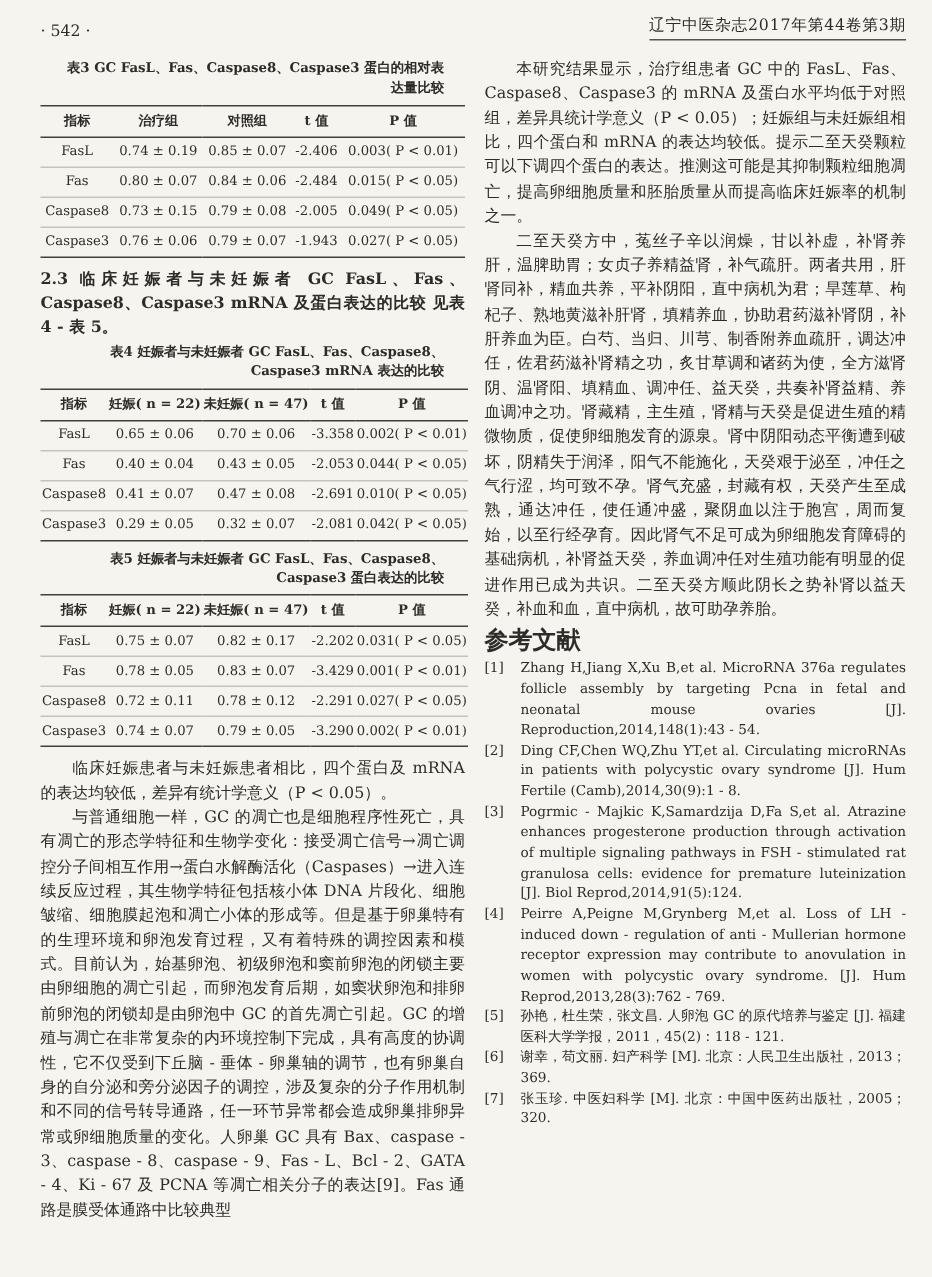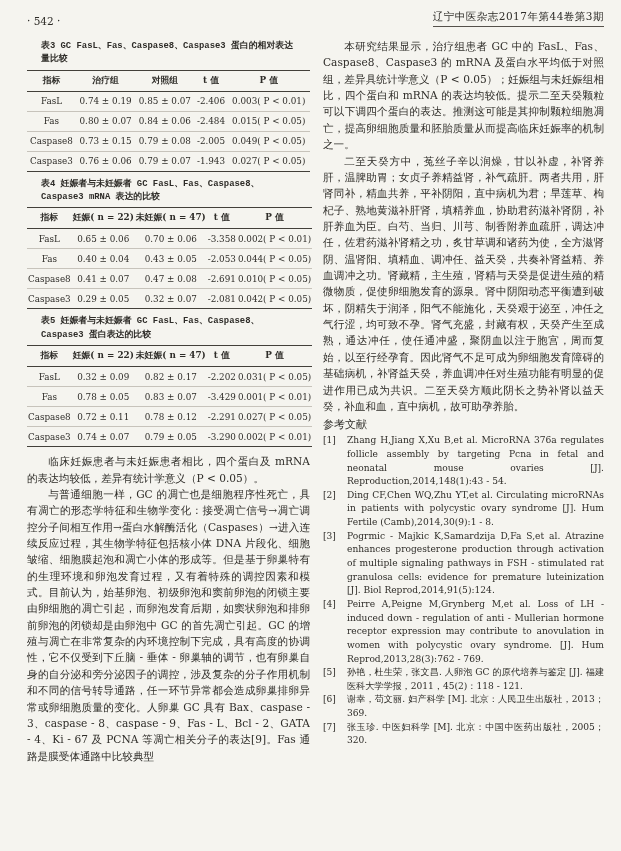--- a/index.html
+++ b/index.html
@@ -27,41 +27,41 @@
   .body-para {
     font-size:10.6px; line-height:1.545;
     text-align:justify; margin:0;
   }
   .indent { text-indent:2em; }
   .bold { font-weight:bold; }
   .sec-heading { font-weight:bold; font-size:10.8px; margin:3px 0 2px 0; }
 
   .tbl-block { margin:0 0 6px 0; }
   .tbl-title {
-    text-align:left; font-weight:bold; font-size:8.9px;
-    line-height:1.5; margin:2px 14px 3px 14px;font-family:Liberation Mono, monospace;
+    text-align:right; font-weight:bold; font-size:8.9px;
+    line-height:1.5; margin:2px 14px 3px 14px;
   }
   table {
     width:100%; border-collapse:collapse;
     font-size:8.8px;
     border-top:1.5px solid #43403a;
     border-bottom:1.5px solid #43403a;
   }
   th {
     font-weight:bold; text-align:center;
     padding:4px 1px; border-bottom:1px solid #43403a;
     white-space:nowrap;
   }
   td {
     text-align:center; padding:4.5px 1px;
     white-space:nowrap;
   }
   tbody tr + tr td { border-top:0.6px solid #c7c3bb; }
 
-  .refs-heading { font-weight:normal; font-size:11px; margin:3px 0 2px 0; }
+  .refs-heading { font-weight:bold; font-size:16px; margin:3px 0 2px 0; }
   .refs { }
   .ref-item { display:flex; font-size:9.1px; line-height:1.5; }
   .ref-num { flex:none; width:24px; }
   .ref-text { flex:1; text-align:justify; }
 </style>
 </head>
 <body>
 
 <div class="page">
 
@@ -113,20 +113,21 @@
                 <td>0.76 ± 0.06</td>
                 <td>0.79 ± 0.07</td>
                 <td>-1.943</td>
                 <td>0.027( P &lt; 0.05)</td>
               </tr>
             </tbody>
         </table>
       </div>
 
 
+      <p class="body-para bold">2.3  临床妊娠者与未妊娠者 GC FasL、Fas、Caspase8、Caspase3 mRNA 及蛋白表达的比较  见表 4 - 表 5。</p>
 
       <div class="tbl-block">
         <div class="tbl-title">表4  妊娠者与未妊娠者 GC FasL、Fas、Caspase8、Caspase3 mRNA 表达的比较</div>
         <table>
           <thead>
               <tr>
                 <th>指标</th>
                 <th>妊娠( n = 22)</th>
                 <th>未妊娠( n = 47)</th>
                 <th>t 值</th>
@@ -174,21 +175,21 @@
                 <th>指标</th>
                 <th>妊娠( n = 22)</th>
                 <th>未妊娠( n = 47)</th>
                 <th>t 值</th>
                 <th>P 值</th>
               </tr>
             </thead>
           <tbody>
               <tr>
                 <td>FasL</td>
-                <td>0.32 ± 0.09</td>
+                <td>0.75 ± 0.07</td>
                 <td>0.82 ± 0.17</td>
                 <td>-2.202</td>
                 <td>0.031( P &lt; 0.05)</td>
               </tr>
               <tr>
                 <td>Fas</td>
                 <td>0.78 ± 0.05</td>
                 <td>0.83 ± 0.07</td>
                 <td>-3.429</td>
                 <td>0.001( P &lt; 0.01)</td>

